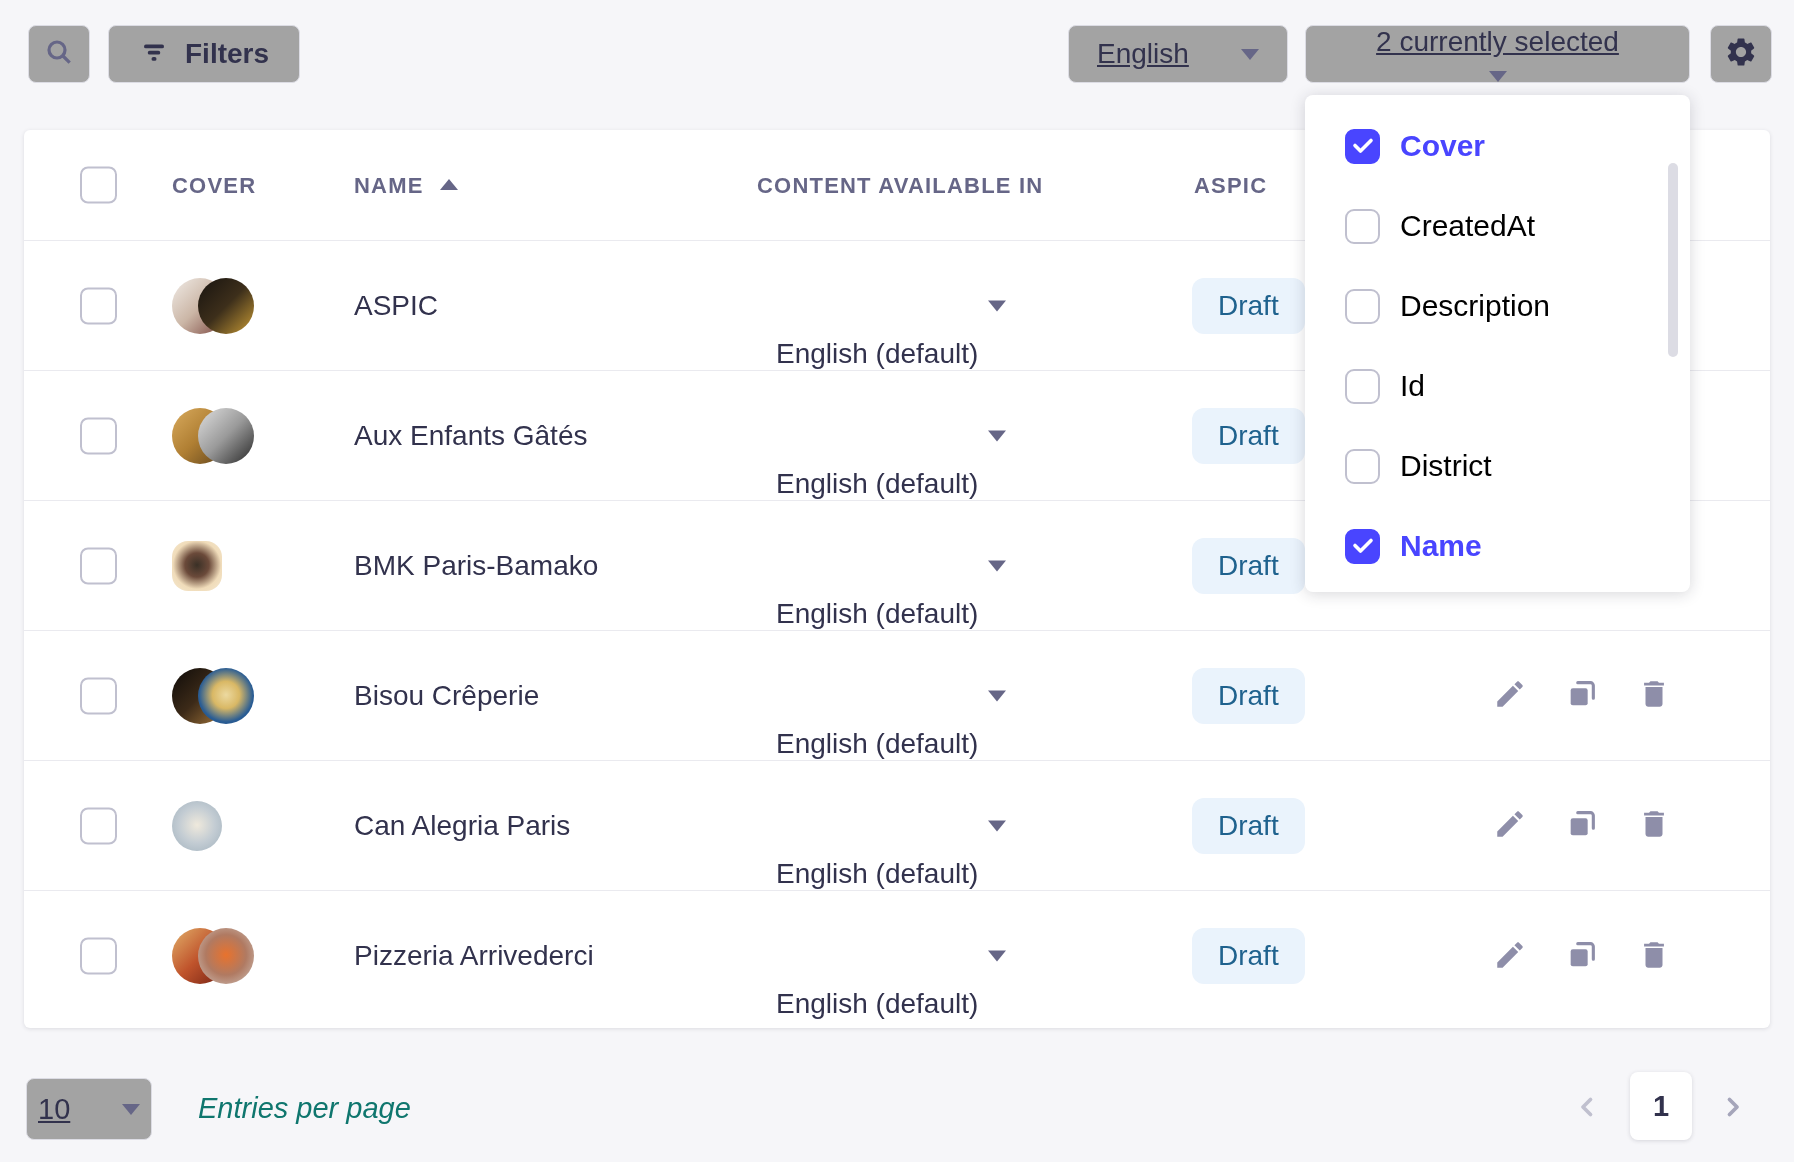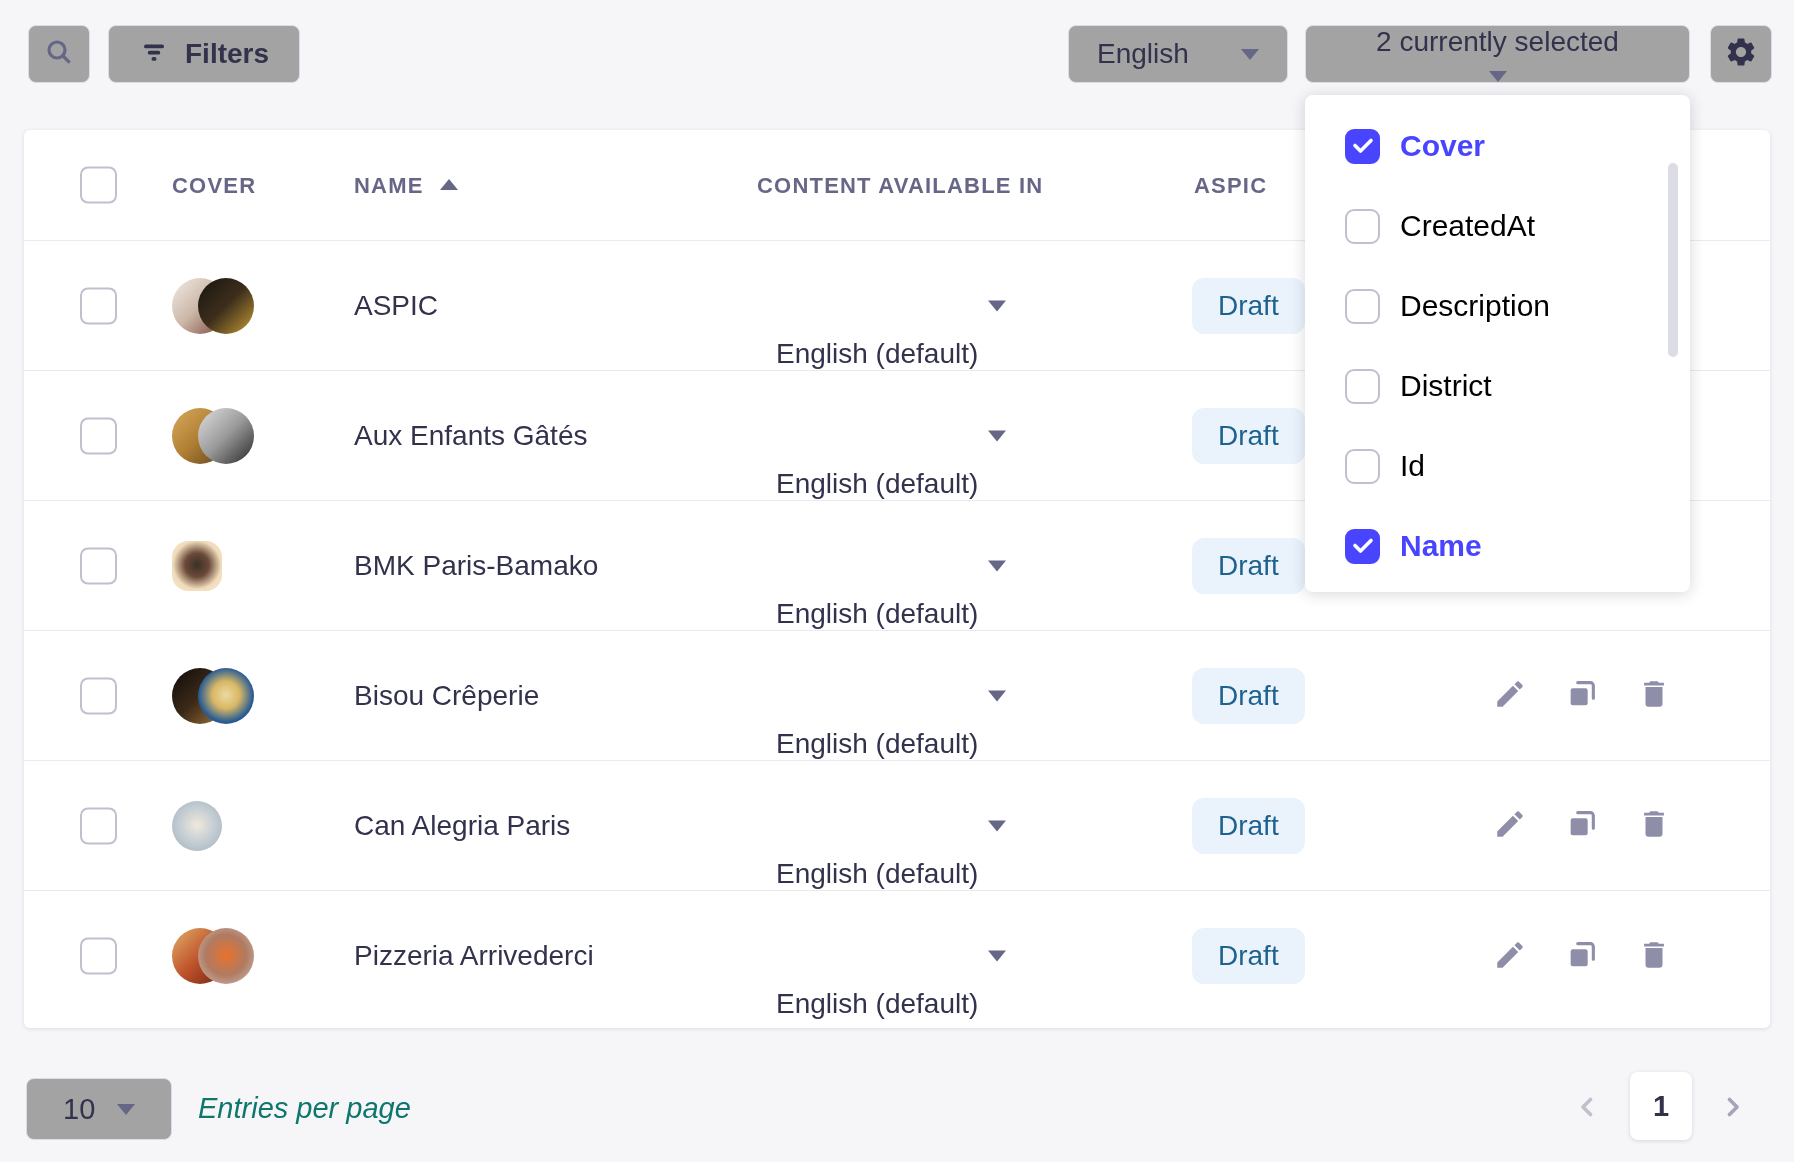--- a/index.html
+++ b/index.html
@@ -14,21 +14,21 @@
   .btn {
     position:absolute; background:#a3a3a3;
     border:1px solid #dcdce4; border-radius:8px;
     display:flex; align-items:center;
   }
   #search-btn { left:28px; top:25px; width:62px; height:58px; justify-content:center; cursor:pointer; }
   #filters-btn { left:108px; top:25px; height:58px; padding:0 30px; gap:16px; cursor:pointer; }
   #filters-btn .lbl { font-size:28px; font-weight:700; color:#32324d; }
   #language-select { left:1068px; top:25px; width:220px; height:58px; padding:0 28px; justify-content:space-between; cursor:pointer; }
   #columns-select { left:1305px; top:25px; width:385px; height:58px; padding:0 32px; justify-content:space-between; cursor:pointer;flex-direction:column; }
-  .select-value { font-size:28px; color:#32324d; }
+  .select-value { font-size:28px; color:#32324d;text-decoration:underline; }
   #settings-btn { left:1710px; top:25px; width:62px; height:58px; justify-content:center; cursor:pointer; }
   .caret-down { width:0; height:0; border-left:9px solid transparent; border-right:9px solid transparent; border-top:11px solid #666687; }
 
   
   #table-card {
     position:absolute; left:24px; top:130px; width:1746px; height:898px;
     background:#fff; border-radius:6px;
     box-shadow:0 1px 4px rgba(33,33,52,.12);
   }
   #thead { position:relative; height:111px; border-bottom:1px solid #eaeaef; }
@@ -77,21 +77,21 @@
            display:flex; align-items:center; justify-content:center; flex:none; }
   .dd-item.checked .dd-cb { background:#4945ff; border-color:#4945ff; }
   .dd-cb svg { display:none; }
   .dd-item.checked .dd-cb svg { display:block; }
   .dd-label { font-size:30px; color:#000000; }
   .dd-item.checked .dd-label { color:#4945ff; font-weight:700; }
   #dd-scrollbar { position:absolute; right:12px; top:68px; width:10px; height:194px;
                   background:#dcdce4; border-radius:5px; cursor:pointer; }
 
   
-  #pagesize-select { left:26px; top:1078px; width:146px; height:62px; padding:0 36px; justify-content:space-between; cursor:pointer; }
+  #pagesize-select { left:26px; top:1078px; width:126px; height:62px; padding:0 11px; justify-content:space-between; cursor:pointer; }
   #pagesize-select .select-value { font-size:29px; }
   #entries-label { position:absolute; left:198px; top:1108px; transform:translateY(-50%);
                    font-size:29px; color:#0f766e;font-style:italic; }
   .pg-chevron { position:absolute; top:1076px; width:40px; height:64px; display:flex; align-items:center; justify-content:center; background:none; border:none; cursor:pointer; }
   #prev-btn { left:1568px; } #next-btn { left:1712px; }
   #page-btn { position:absolute; left:1630px; top:1072px; width:62px; height:68px;
               background:#fff; border:none; border-radius:8px; box-shadow:0 1px 4px rgba(33,33,52,.15);
               font-family:inherit; font-size:29px; font-weight:700; color:#32324d;
               display:flex; align-items:center; justify-content:center; cursor:pointer; }
 </style>
@@ -384,27 +384,27 @@
       <div class="dd-item">
     <span class="dd-cb">
       
     </span>
     <span class="dd-label">Description</span>
   </div>
       <div class="dd-item">
     <span class="dd-cb">
       
     </span>
+    <span class="dd-label">Id</span>
+  </div>
+      <div class="dd-item">
+    <span class="dd-cb">
+      
+    </span>
     <span class="dd-label">District</span>
-  </div>
-      <div class="dd-item">
-    <span class="dd-cb">
-      
-    </span>
-    <span class="dd-label">Id</span>
   </div>
       <div class="dd-item checked">
     <span class="dd-cb">
       <svg width="24" height="24" viewBox="0 0 24 24" fill="none" stroke="#fff" stroke-width="3.6" stroke-linecap="round" stroke-linejoin="round">
         <polyline points="20 6.5 9.5 17 4 11.5"></polyline>
       </svg>
     </span>
     <span class="dd-label">Name</span>
   </div>
     </div>

